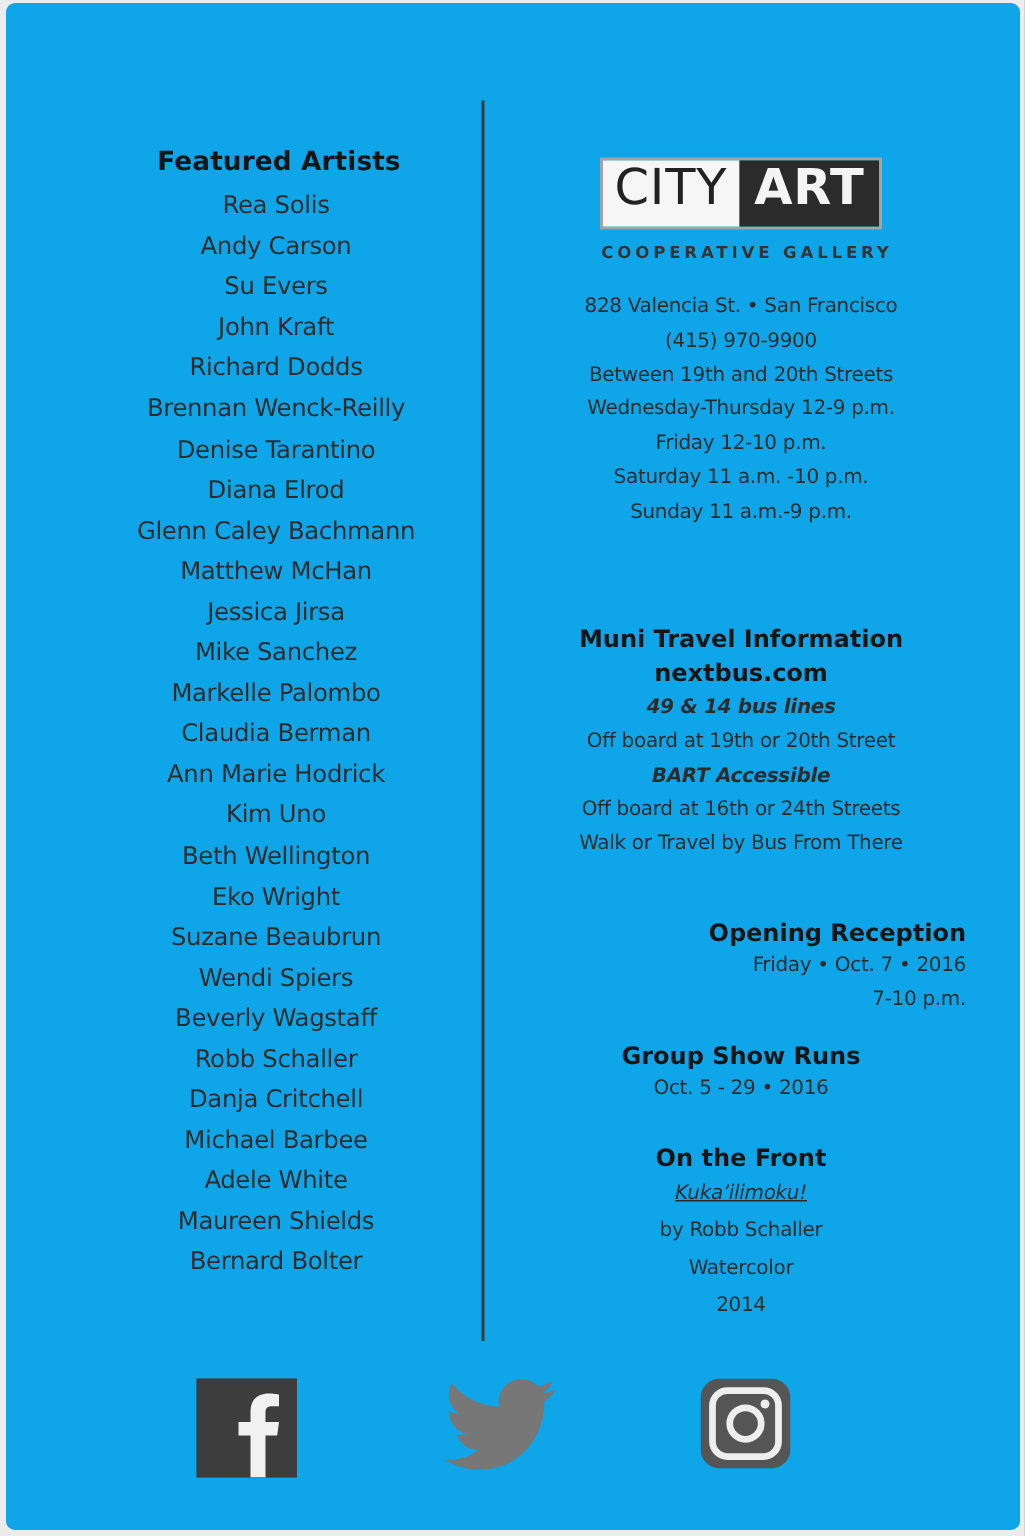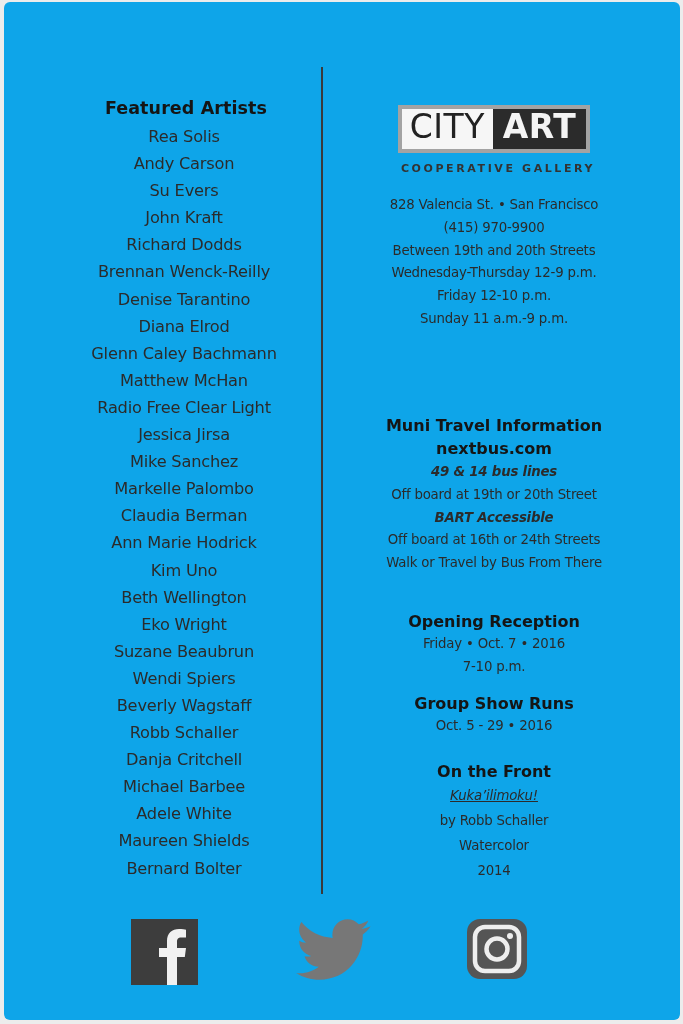--- a/index.html
+++ b/index.html
@@ -24,21 +24,21 @@
   .artist-list { list-style: none; margin-top: 3px; }
   .artist-list li {
     font-family: "DejaVu Sans", sans-serif; font-size: 16.2px; line-height: 27.1px;
     color: #2b2b2b; white-space: nowrap; letter-spacing: -0.2px;
   }
   
   .right-col {
     position: absolute; left: 340px; top: 100px; width: 300px; text-align: center;
   }
   .logo {
-    display: inline-flex; border: 4px solid #a3a3a3; height: 48px; margin-left: 0;
+    display: inline-flex; border: 2px solid #a3a3a3; height: 48px; margin-left: 0;
   }
   .logo-city {
     font-family: "DejaVu Sans", sans-serif; font-size: 33px; line-height: 36px;
     color: #222; background: #f6f6f6; padding: 0 8px 0 8px; letter-spacing: 0.5px; font-weight: normal;
   }
   .logo-art {
     font-family: "DejaVu Sans", sans-serif; font-size: 33px; line-height: 36px; font-weight: bold;
     color: #f4f4f4; background: #2b2b2b; padding: 0 10px 0 10px; letter-spacing: 0.5px;
   }
   .logo-sub {
@@ -78,21 +78,20 @@
       <li>Rea Solis</li>
       <li>Andy Carson</li>
       <li>Su Evers</li>
       <li>John Kraft</li>
       <li>Richard Dodds</li>
       <li>Brennan Wenck-Reilly</li>
       <li>Denise Tarantino</li>
       <li>Diana Elrod</li>
       <li>Glenn Caley Bachmann</li>
       <li>Matthew McHan</li>
-      <li>Radio Free Clear Light</li>
       <li>Jessica Jirsa</li>
       <li>Mike Sanchez</li>
       <li>Markelle Palombo</li>
       <li>Claudia Berman</li>
       <li>Ann Marie Hodrick</li>
       <li>Kim Uno</li>
       <li>Beth Wellington</li>
       <li>Eko Wright</li>
       <li>Suzane Beaubrun</li>
       <li>Wendi Spiers</li>
@@ -116,34 +115,35 @@
       </div>
       <div class="logo-sub">COOPERATIVE GALLERY</div>
     </div>
 
     <div class="block" style="top:90px;">
       <div class="info-line" style="margin-top:2px;">828 Valencia St. • San Francisco</div>
       <div class="info-line">(415) 970-9900</div>
       <div class="info-line">Between 19th and 20th Streets</div>
       <div class="info-line">Wednesday-Thursday 12-9 p.m.</div>
       <div class="info-line">Friday 12-10 p.m.</div>
+      <div class="info-line">Saturday 11 a.m. -10 p.m.</div>
       <div class="info-line">Sunday 11 a.m.-9 p.m.</div>
     </div>
 
     <div class="block" style="top:312px;">
       <div class="section-head">Muni Travel Information</div>
       <div class="section-head">nextbus.com</div>
       <div class="info-line italic-bold" style="margin-top:1px;">49 &amp; 14 bus lines</div>
       <div class="info-line">Off board at 19th or 20th Street</div>
       <div class="info-line italic-bold">BART Accessible</div>
       <div class="info-line">Off board at 16th or 24th Streets</div>
       <div class="info-line">Walk or Travel by Bus From There</div>
     </div>
 
-    <div class="block" style="top:508px;">
+    <div class="block" style="top:508px;text-align:right;">
       <div class="section-head">Opening Reception</div>
       <div class="info-line">Friday • Oct. 7 • 2016</div>
       <div class="info-line">7-10 p.m.</div>
     </div>
 
     <div class="block" style="top:590px;">
       <div class="section-head">Group Show Runs</div>
       <div class="info-line">Oct. 5 - 29 • 2016</div>
     </div>
 

